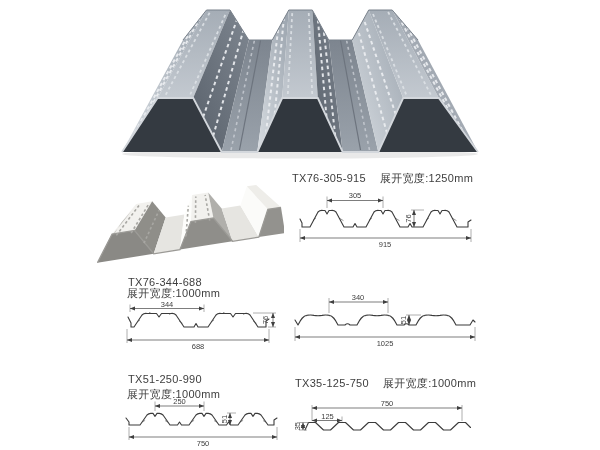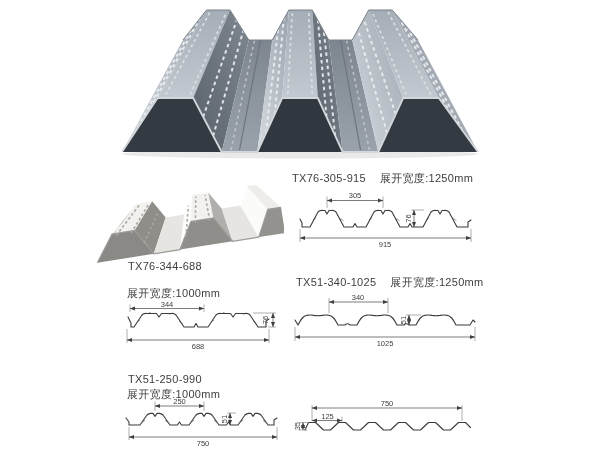--- a/index.html
+++ b/index.html
@@ -148,43 +148,40 @@
     <line class="dim" x1="37" y1="10.5" x2="93" y2="10.5" marker-start="url(#arw)" marker-end="url(#arw)"></line>
     <text class="dimtx" x="65" y="8">305</text>
     <path class="ext" d="M10,39 V52 M181,39 V52"></path>
     <line class="dim" x1="10" y1="48" x2="181" y2="48" marker-start="url(#arw)" marker-end="url(#arw)"></line>
     <text class="dimtx" x="95" y="57">915</text>
     <path class="ext" d="M134,20 H121"></path>
     <line class="dim" x1="124" y1="20" x2="124" y2="37" marker-start="url(#arw)" marker-end="url(#arw)"></line>
     <text class="dimtx" x="118" y="31" transform="rotate(-90 118 28.5)">76</text>
   </svg>
 
-  <div class="lbl" style="left:128px;top:260px">
+  <div class="lbl" style="left:128px;top:276px">
     <span>TX76-344-688</span>
   </div>
   <div class="lbl" style="left:127px;top:287px">
     <span>展开宽度:1000mm</span>
   </div>
   <svg class="abs" style="left:85px;top:300px" width="205" height="54" viewBox="0 0 205 54">
     <path class="prof" d="M43,17 L46,23 L46,27 L49,27 L57,15 Q59,13 62,13.5 L71.5,13.5 L74,17 L76.5,13.5 L86,13.5 Q89,13 91,15 L99,27 L109,27 L111,23.5 L113,27 L123,27 L131,15 Q133,13 136,13.5 L145.5,13.5 L148,17 L150.5,13.5 L160,13.5 Q163,13 165,15 L173,27 L181,27 L181,21 L184,19"></path>
     <path class="tick" d="M52,22 l3,-2 M94,21 l3.5,2.3 M126,22 l3,-2 M168,21 l3.5,2.3 M64,12.3 l2,1 M84,14.5 l2,-1 M138,12.3 l2,1 M158,14.5 l2,-1"></path>
     <path class="ext" d="M45,4.5 V12 M119,4.5 V12"></path>
     <line class="dim" x1="45" y1="8.5" x2="119" y2="8.5" marker-start="url(#arw)" marker-end="url(#arw)"></line>
     <text class="dimtx" x="82" y="6.5">344</text>
     <path class="ext" d="M42,29 V43 M184,29 V43"></path>
     <line class="dim" x1="42" y1="40" x2="184" y2="40" marker-start="url(#arw)" marker-end="url(#arw)"></line>
     <text class="dimtx" x="113" y="48.5">688</text>
     <path class="ext" d="M168,13 H191 M183,27 H191"></path>
     <line class="dim" x1="188" y1="13" x2="188" y2="27" marker-start="url(#arw)" marker-end="url(#arw)"></line>
     <text class="dimtx" x="181" y="22" transform="rotate(-90 181 20)">76</text>
   </svg>
 
-  <div class="lbl" style="left:296px;top:276px">
-    <span>TX51-340-1025</span><span class="gap">展开宽度:1250mm</span>
-  </div>
   <svg class="abs" style="left:292px;top:293px" width="195" height="57" viewBox="0 0 195 57">
     <path class="prof" d="M3,27 L6,32 C9,26 11,23 15,22.3 Q19,21.6 22,22.4 Q26,23.2 30,22.4 Q33,21.6 37,22.3 C41,23 43,26 46,32 L53,32 Q55.5,29.5 58,32 L65,32 C68,26 70,23 74,22.3 Q78,21.6 81,22.4 Q85,23.2 89,22.4 Q92,21.6 96,22.3 C100,23 102,26 105,32 L112,32 Q114.5,29.5 117,32 L124,32 C127,26 129,23 133,22.3 Q137,21.6 140,22.4 Q144,23.2 148,22.4 Q151,21.6 155,22.3 C159,23 161,26 164,32 L178,32 L181,27 L183,29"></path>
     <path class="tick" d="M14,23 l2.5,-1 M35.5,22 l2.5,1 M73,23 l2.5,-1 M94.5,22 l2.5,1 M132,23 l2.5,-1 M153.5,22 l2.5,1"></path>
     <path class="ext" d="M37,5 V20 M96,5 V20"></path>
     <line class="dim" x1="37" y1="9" x2="96" y2="9" marker-start="url(#arw)" marker-end="url(#arw)"></line>
     <text class="dimtx" x="66" y="6.5">340</text>
     <path class="ext" d="M3,34 V48 M183,34 V48"></path>
     <line class="dim" x1="3" y1="44" x2="183" y2="44" marker-start="url(#arw)" marker-end="url(#arw)"></line>
     <text class="dimtx" x="93" y="53">1025</text>
     <path class="ext" d="M129,22 H114"></path>
@@ -205,20 +202,23 @@
     <line class="dim" x1="70" y1="8" x2="119" y2="8" marker-start="url(#arw)" marker-end="url(#arw)"></line>
     <text class="dimtx" x="94.5" y="5.5">250</text>
     <path class="ext" d="M44,29 V42 M192,29 V42"></path>
     <line class="dim" x1="44" y1="39" x2="192" y2="39" marker-start="url(#arw)" marker-end="url(#arw)"></line>
     <text class="dimtx" x="118" y="47.5">750</text>
     <path class="ext" d="M151,15 H142"></path>
     <line class="dim" x1="145" y1="15" x2="145" y2="27" marker-start="url(#arw)" marker-end="url(#arw)"></line>
     <text class="dimtx" x="140" y="23" transform="rotate(-90 140 21)">51</text>
   </svg>
 
+  <div class="lbl" style="left:295px;top:377px">
+    <span>TX35-125-750</span><span class="gap">展开宽度:1000mm</span>
+  </div>
   <svg class="abs" style="left:292px;top:395px" width="195" height="52" viewBox="0 0 195 52">
     <path class="prof" d="M13,35 L16.5,27.5 L23.5,27.5 L31.5,35 L38.5,35 L46.5,27.5 L53.5,27.5 L61.5,35 L68.5,35 L76.5,27.5 L83.5,27.5 L91.5,35 L98.5,35 L106.5,27.5 L113.5,27.5 L121.5,35 L128.5,35 L136.5,27.5 L143.5,27.5 L151.5,35 L158.5,35 L166.5,27.5 L173.5,27.5 L178.5,32.5"></path>
     <path class="ext" d="M20,10 V26 M170,10 V26"></path>
     <line class="dim" x1="20" y1="13" x2="170" y2="13" marker-start="url(#arw)" marker-end="url(#arw)"></line>
     <text class="dimtx" x="95" y="10.5">750</text>
     <path class="ext" d="M50,21.5 V26.5"></path>
     <line class="dim" x1="20" y1="25.5" x2="50" y2="25.5" marker-start="url(#arw)" marker-end="url(#arw)"></line>
     <text class="dimtx" x="35.5" y="23.5">125</text>
     <path class="ext" d="M7,27.5 H17 M7,35 H15"></path>
     <line class="dim" x1="11" y1="27.5" x2="11" y2="35" marker-start="url(#arw)" marker-end="url(#arw)"></line>

